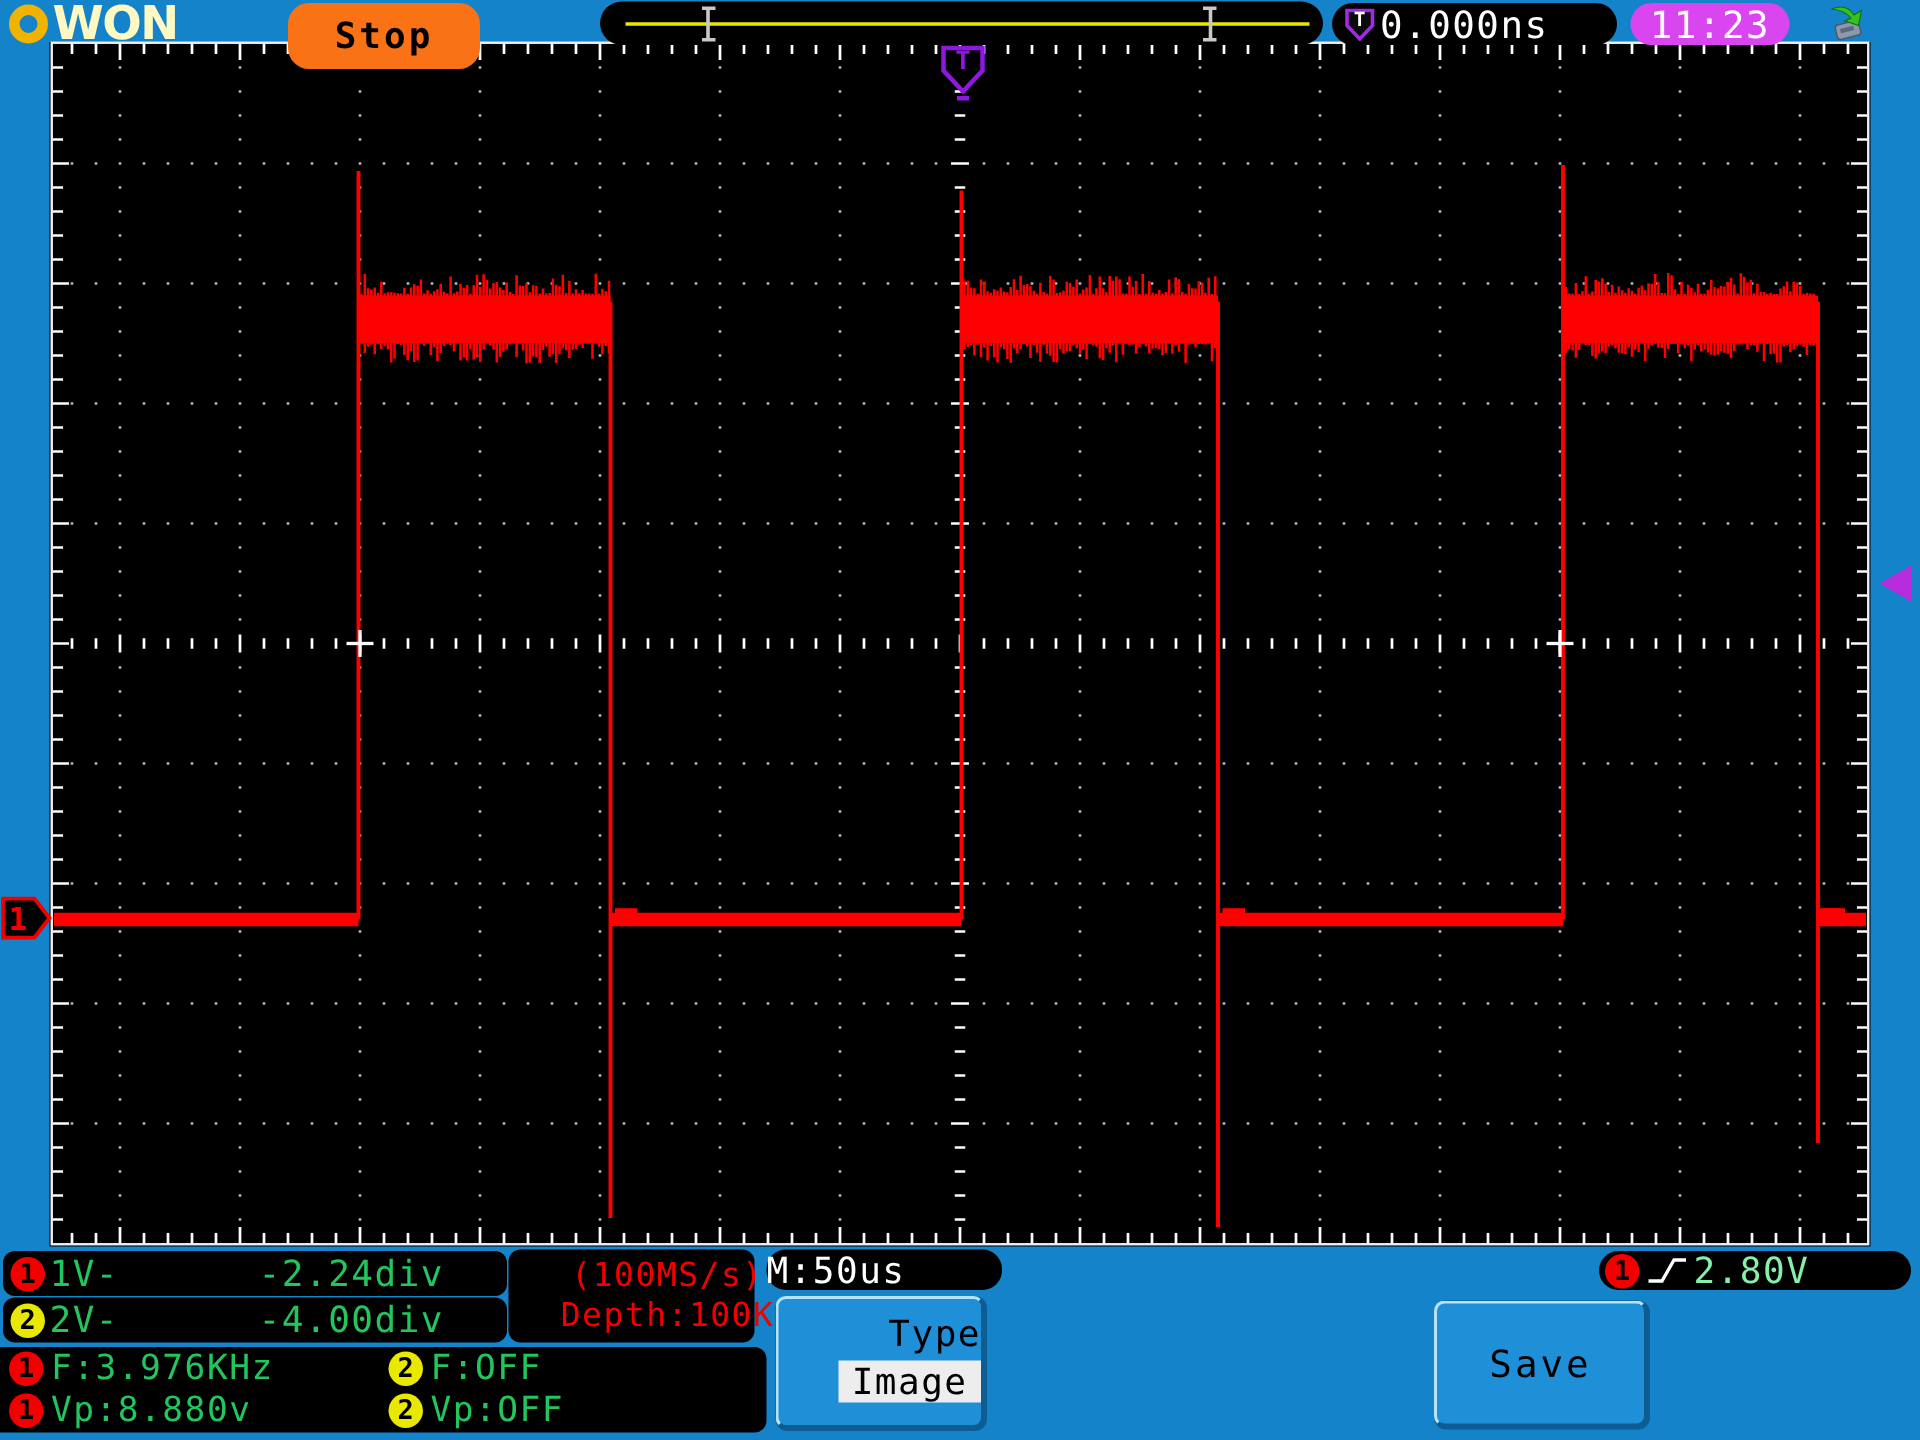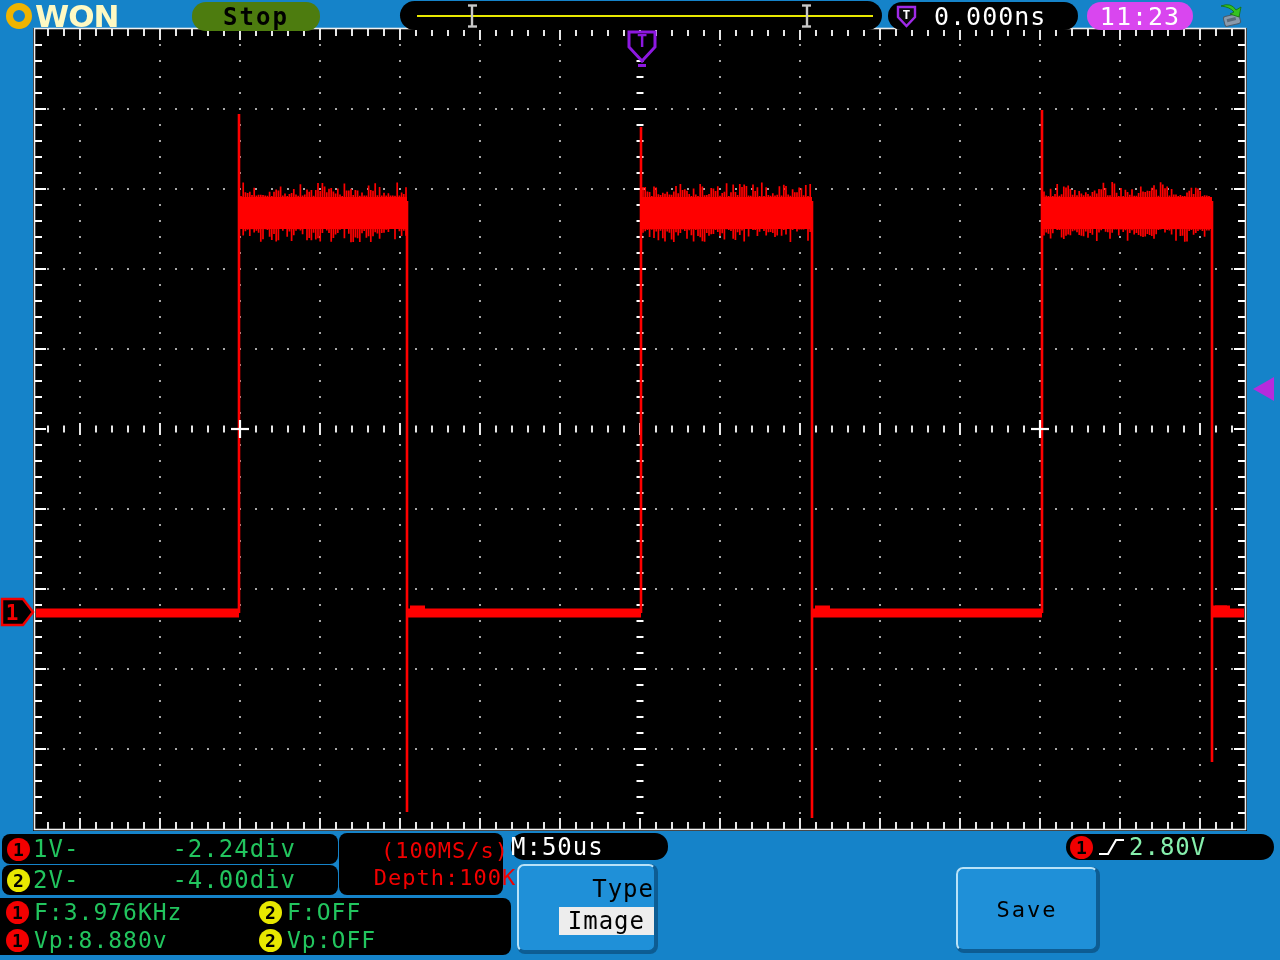--- a/index.html
+++ b/index.html
@@ -7,30 +7,30 @@
   body { position:relative; background:#1583c9; font-family:"DejaVu Sans Mono", monospace; }
 
   .abs { position:absolute; }
   svg { display:block; }
 
   
   #logo { left:6px; top:2px; height:28px; display:flex; align-items:center; gap:3px; }
   #logo-o { width:26px; height:26px; border:7px solid #f0b400; border-radius:50%; }
   #logo-text { font-family:"DejaVu Sans", sans-serif; font-size:31px; font-weight:bold; color:#fef9c3; letter-spacing:-1px; line-height:26px; }
 
-  #stop-pill { left:192px; top:2px; width:128px; height:29px; border-radius:14px; background:#4d7c0f;
+  #stop-pill { left:192px; top:2px; width:128px; height:44px; border-radius:14px; background:#f97316;
                display:flex; align-items:center; justify-content:center; }
   #stop-pill span { color:#000; font-size:24px; font-weight:bold; letter-spacing:2px; }
 
   #slider-pill { left:400px; top:1px; width:482px; height:29px; border-radius:15px; background:#000; }
   #slider-t { left:629px; top:0px; width:22px; text-align:center; color:#e814d8; font-size:14px; font-weight:bold; }
 
   #trigtime-pill { left:888px; top:2px; width:190px; height:28px; border-radius:14px; background:#000;
                    display:flex; align-items:center; padding-left:7px; }
-  #trigtime-pill .val { color:#fff; font-size:25px; letter-spacing:1px; margin-left:16px; }
+  #trigtime-pill .val { color:#fff; font-size:25px; letter-spacing:1px; margin-left:2px; }
 
   #clock-pill { left:1087px; top:2px; width:106px; height:28px; border-radius:14px; background:#d946ef;
                 display:flex; align-items:center; justify-content:center; }
   #clock-pill span { color:#fff; font-size:25px; letter-spacing:1px; }
 
   #usb-icon { left:1217px; top:2px; }
 
   
   .chbar { left:2px; width:336px; height:30px; background:#000; border-radius:8px;
            display:flex; align-items:center; padding:0 42px 0 5px; }
@@ -59,21 +59,21 @@
              display:flex; align-items:center; justify-content:flex-start; }
   #mb-pill span { color:#fff; font-size:24px; letter-spacing:1px; }
 
   .blue-btn { background:#1f90d8; border:2px solid; border-color:#b8e2f8 #0d5d94 #0d5d94 #b8e2f8;
               border-radius:7px; box-shadow:1px 1px 0 1px rgba(5,45,80,.45); }
   #type-btn { left:517px; top:864px; width:139px; height:88px; display:flex; flex-direction:column; align-items:flex-end; }
   #type-btn .t-label { color:#000; font-size:24px; margin-top:9px; letter-spacing:1px; }
   #type-btn .t-value { color:#000; font-size:24px; margin-top:4px; background:#ededed; padding:0 9px; line-height:28px; letter-spacing:1px; }
 
   #save-btn { left:956px; top:867px; width:142px; height:84px; display:flex; align-items:center; justify-content:center; }
-  #save-btn span { color:#000; font-size:22px; letter-spacing:2px; }
+  #save-btn span { color:#000; font-size:25px; letter-spacing:2px; }
 
   #trig-pill { left:1066px; top:834px; width:208px; height:26px; border-radius:13px; background:#000;
                display:flex; align-items:center; padding-left:4px; gap:2px; }
   #trig-pill .lvl { color:#86efac; font-size:24px; letter-spacing:1px; }
 </style>
 </head>
 <body>
 
 <svg id="scope-svg" class="abs" style="left:0;top:0" width="1280" height="960" viewBox="0 0 1280 960">
     <rect x="33" y="28" width="1214" height="803" fill="#000"></rect>

